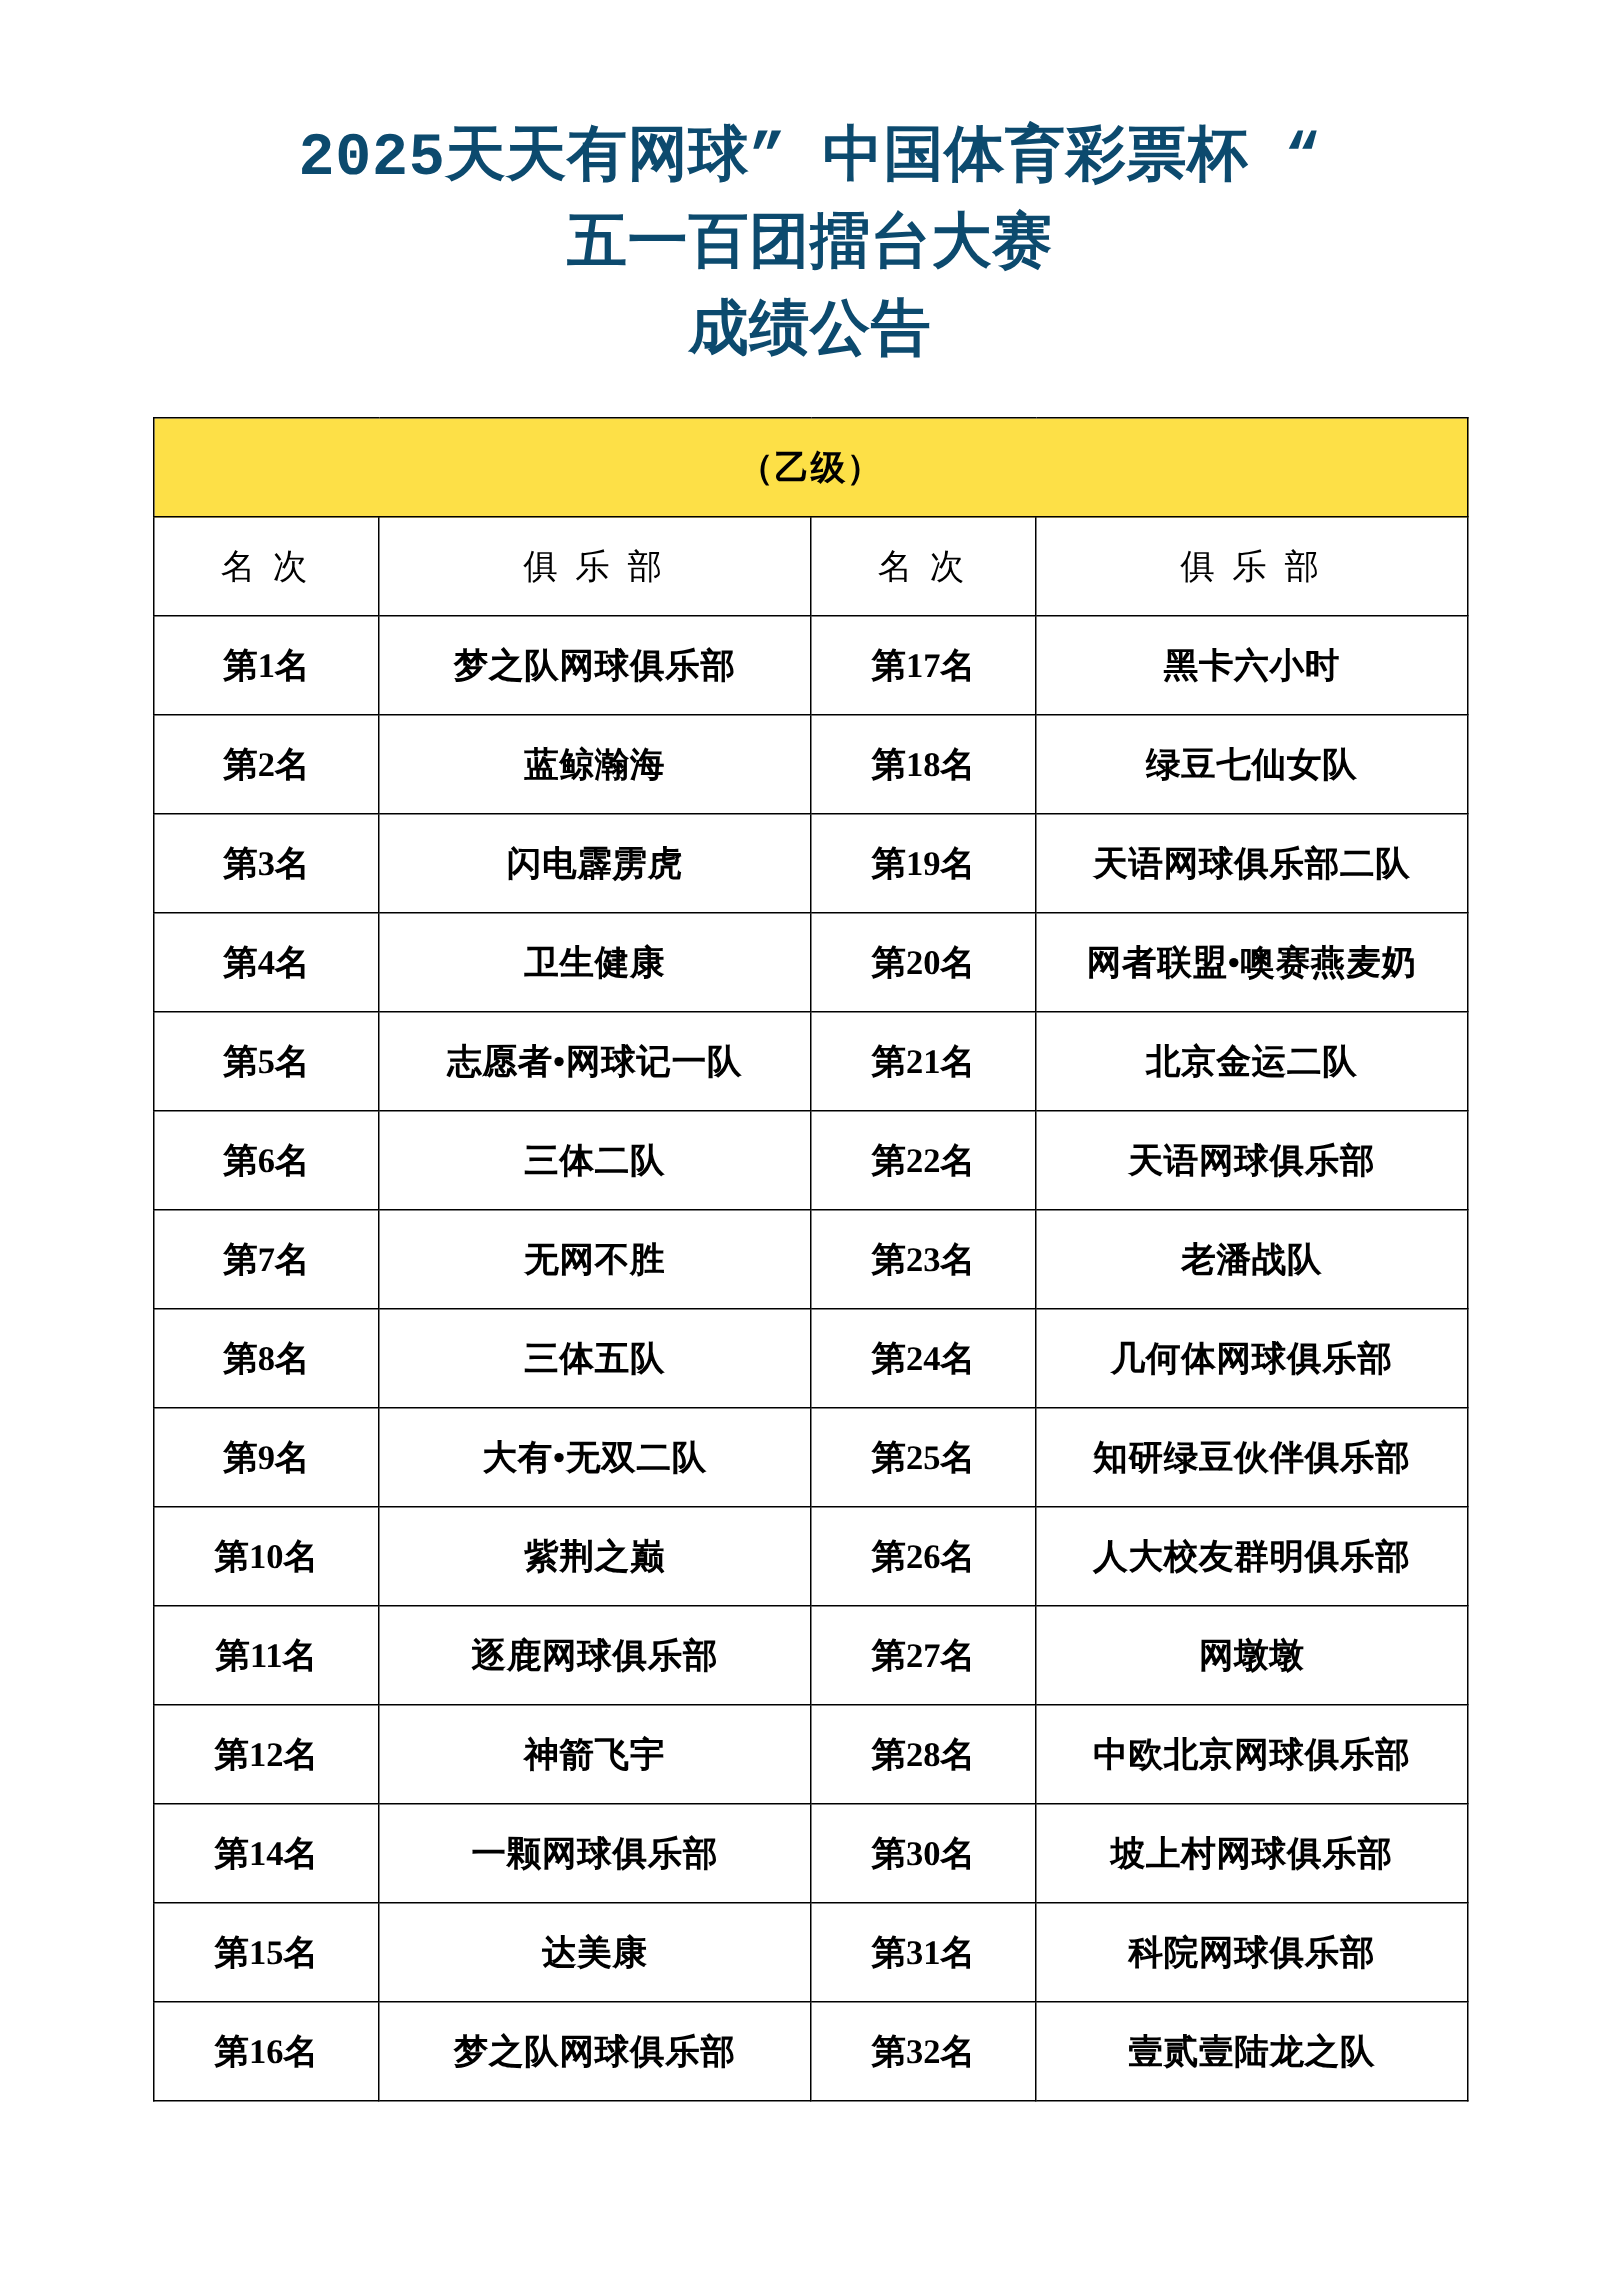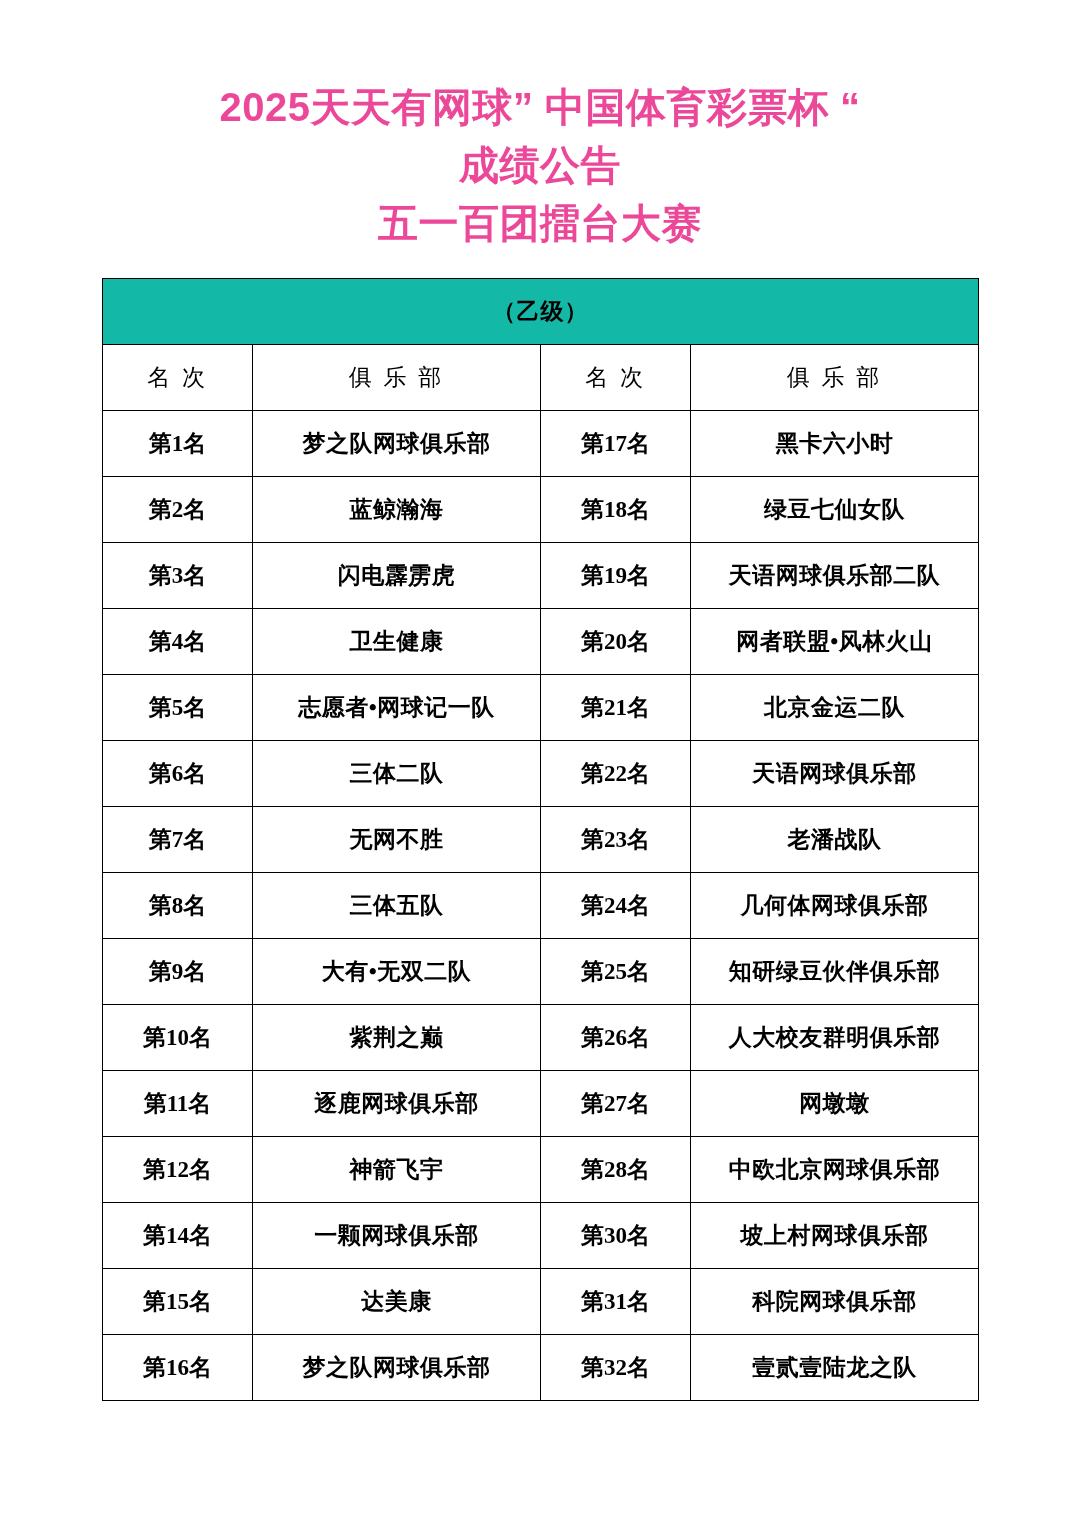--- a/index.html
+++ b/index.html
@@ -19,26 +19,26 @@
     height: 1528px;
     position: relative;
     box-sizing: border-box;
     padding: 0;
   }
   .title-block {
     text-align: center;
     padding-top: 78px;
   }
   .title-line {
-    font-family: Liberation Sans, sans-serif;
+    font-family: Liberation Mono, monospace;
     font-size: 40px;
     font-weight: 700;
     line-height: 1.45;
     letter-spacing: 0.5px;
-    color: #ec4899;
+    color: #0c4a6e;
   }
   .table-wrap {
     margin: 26px auto 0 auto;
     width: 876px;
   }
   table.results {
     width: 876px;
     border-collapse: collapse;
     table-layout: fixed;
   }
@@ -46,21 +46,21 @@
     border: 1.5px solid #000;
     text-align: center;
     vertical-align: middle;
     font-size: 23px;
     font-weight: 700;
     height: 65px;
     padding: 0 4px;
     font-family: "Liberation Serif", "DejaVu Serif", serif;
   }
   .grade-row td {
-    background: #14b8a6;
+    background: #fde047;
     font-size: 25px;
     letter-spacing: 1px;
     height: 56px;
   }
   .head-row td {
     font-size: 25px;
     letter-spacing: 3px;
   }
   .col-rank { width: 150px; }
   .col-club { width: 288px; }
@@ -78,22 +78,22 @@
     font-weight: 400;
   }
 </style>
 </head>
 <body>
 
 <div class="page">
 
   <div class="title-block">
     <div class="title-line">2025天天有网球” 中国体育彩票杯 “</div>
+    <div class="title-line">五一百团擂台大赛</div>
     <div class="title-line">成绩公告</div>
-    <div class="title-line">五一百团擂台大赛</div>
   </div>
 
   <div class="table-wrap">
     <table class="results">
       <colgroup>
         <col class="col-rank">
         <col class="col-club">
         <col class="col-rank">
         <col class="col-club">
       </colgroup>
@@ -122,21 +122,21 @@
           <tr>
             <td class="rank-cell">第3名</td>
             <td class="club-cell">闪电霹雳虎</td>
             <td class="rank-cell">第19名</td>
             <td class="club-cell">天语网球俱乐部二队</td>
           </tr>
           <tr>
             <td class="rank-cell">第4名</td>
             <td class="club-cell">卫生健康</td>
             <td class="rank-cell">第20名</td>
-            <td class="club-cell">网者联盟•风林火山</td>
+            <td class="club-cell">网者联盟•噢赛燕麦奶</td>
           </tr>
           <tr>
             <td class="rank-cell">第5名</td>
             <td class="club-cell">志愿者•网球记一队</td>
             <td class="rank-cell">第21名</td>
             <td class="club-cell">北京金运二队</td>
           </tr>
           <tr>
             <td class="rank-cell">第6名</td>
             <td class="club-cell">三体二队</td>

